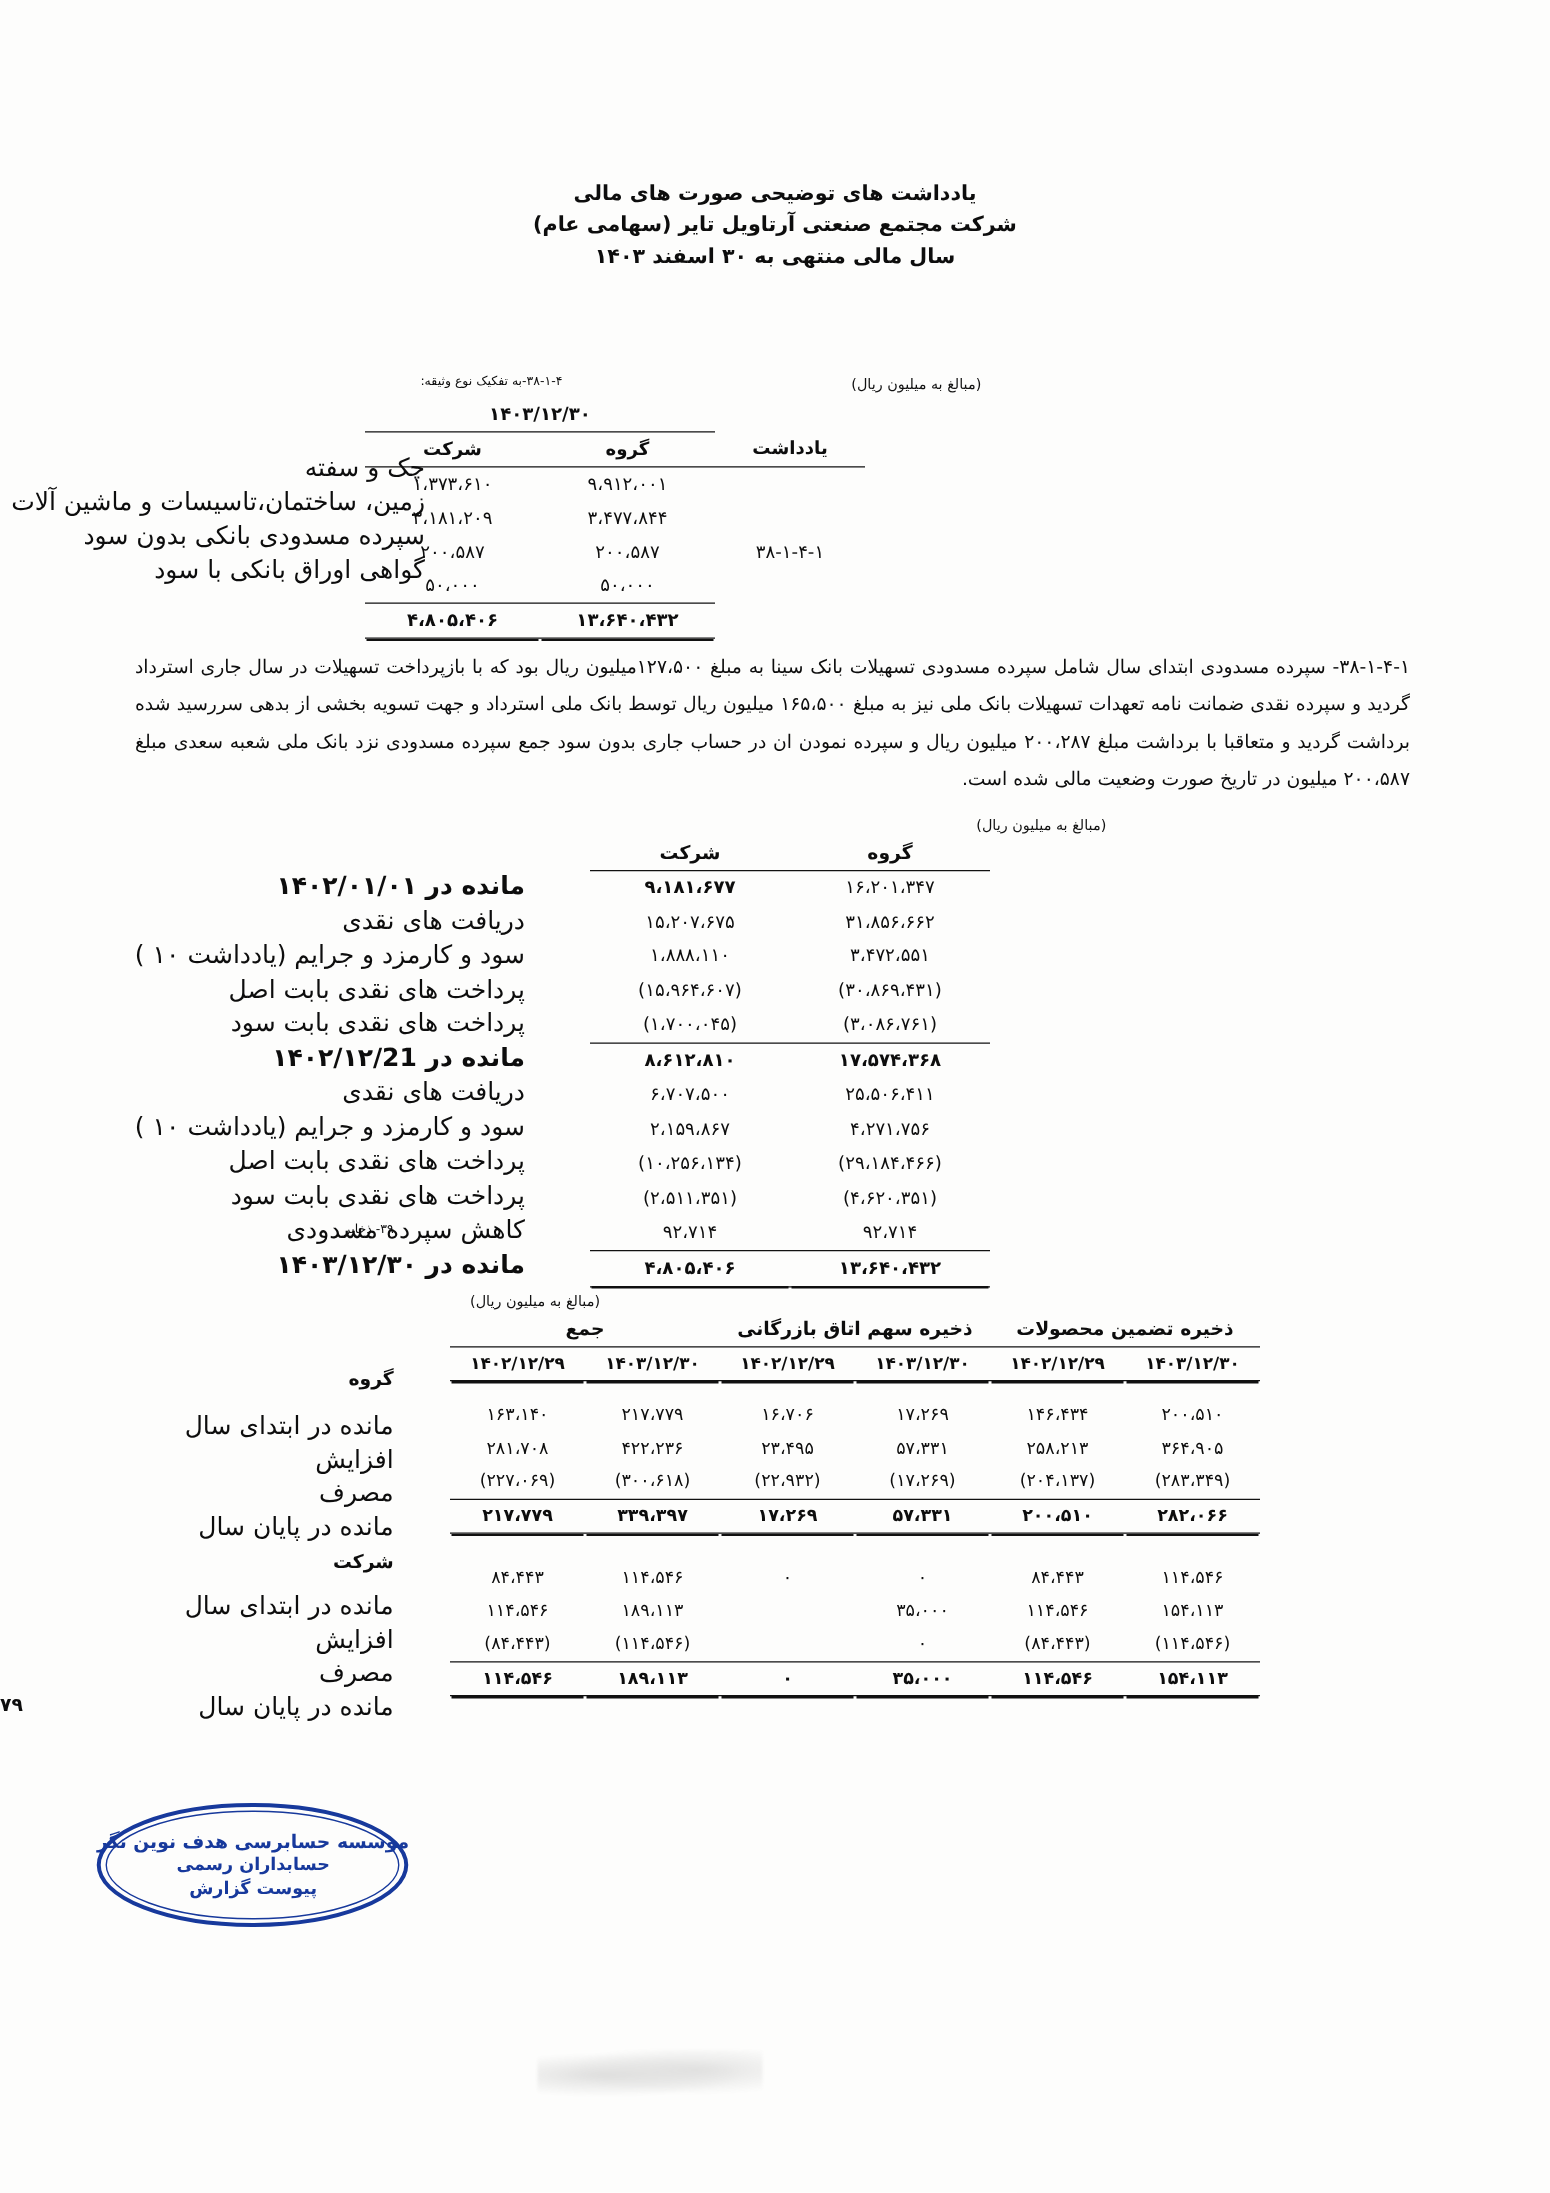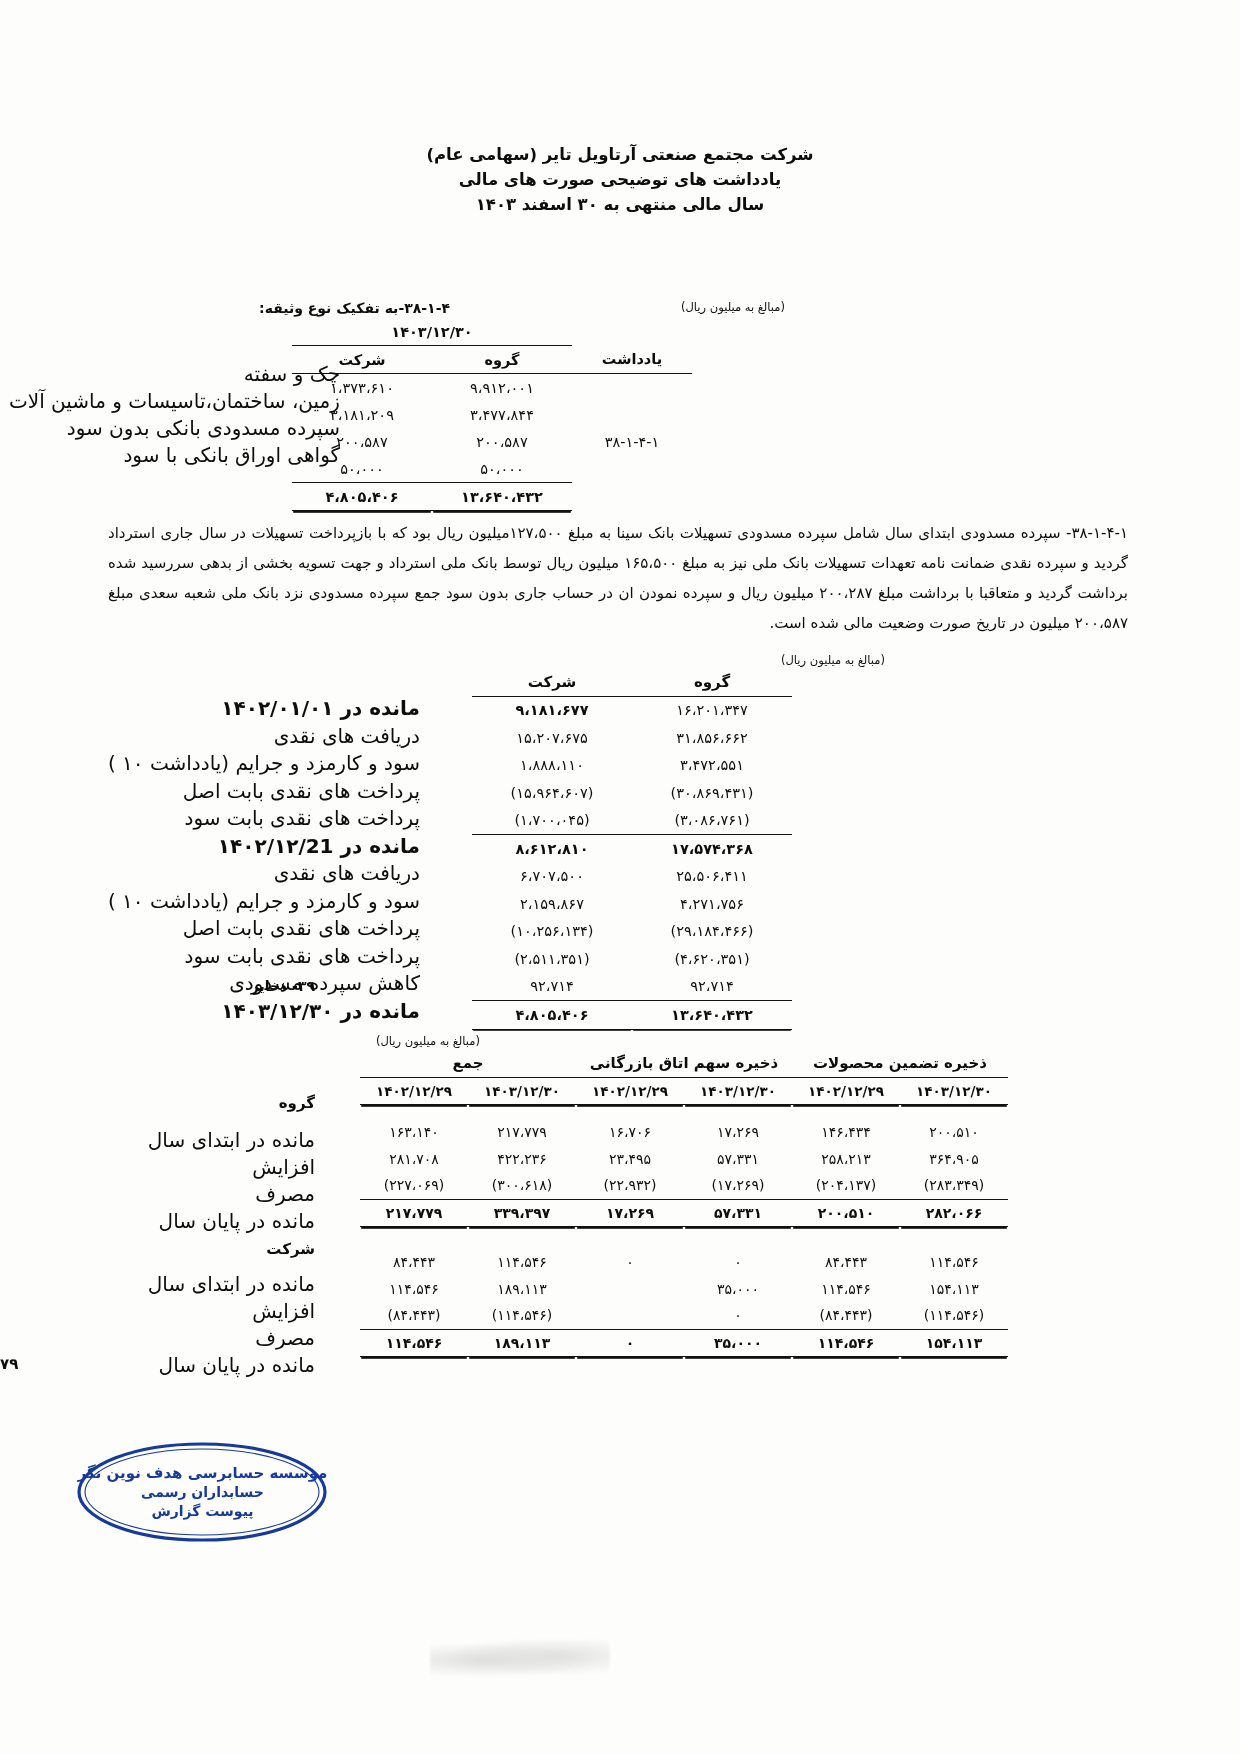--- a/index.html
+++ b/index.html
@@ -30,22 +30,22 @@
     text-align:justify;
     font-size:15px;
     line-height:30px;
     direction:rtl;
   }
   .para.p1{top:240px;right:112px;width:1020px;}
   .para.p2{top:518px;right:112px;width:1020px;}
 
   .sec-title{
     position:absolute;
-    font-weight:bold;
-    font-size:14px;
+    font-weight:normal;
+    font-size:10px;
     direction:rtl;
   }
   .sec-title.t-collateral{top:300px;right:790px;}
   .sec-title.t-changes{top:625px;right:240px;width:892px;text-align:right;}
   .sec-title.t-reserves{top:978px;right:925px;}
 
   .unit-note{
     position:absolute;
     font-size:11.5px;
     direction:rtl;
@@ -135,22 +135,22 @@
                radial-gradient(ellipse at 70% 40%, #666 0%, transparent 58%);
     filter:blur(1.2px);
   }
 </style>
 </head>
 <body>
 
 <div class="page">
 
   <div class="doc-header">
+    <div>یادداشت های توضیحی صورت های مالی</div>
     <div>شرکت مجتمع صنعتی آرتاویل تایر  (سهامی عام)</div>
-    <div>یادداشت های توضیحی صورت های مالی</div>
     <div>سال مالی منتهی به ۳۰ اسفند ۱۴۰۳</div>
   </div>
 
 
   <div class="sec-title t-collateral">۳۸-۱-۴-به تفکیک نوع وثیقه:</div>
 
   <div class="unit-note" style="top:300px;right:455px;">(مبالغ به میلیون ریال)</div>
 
   <table class="tbl1">
     <tbody>

